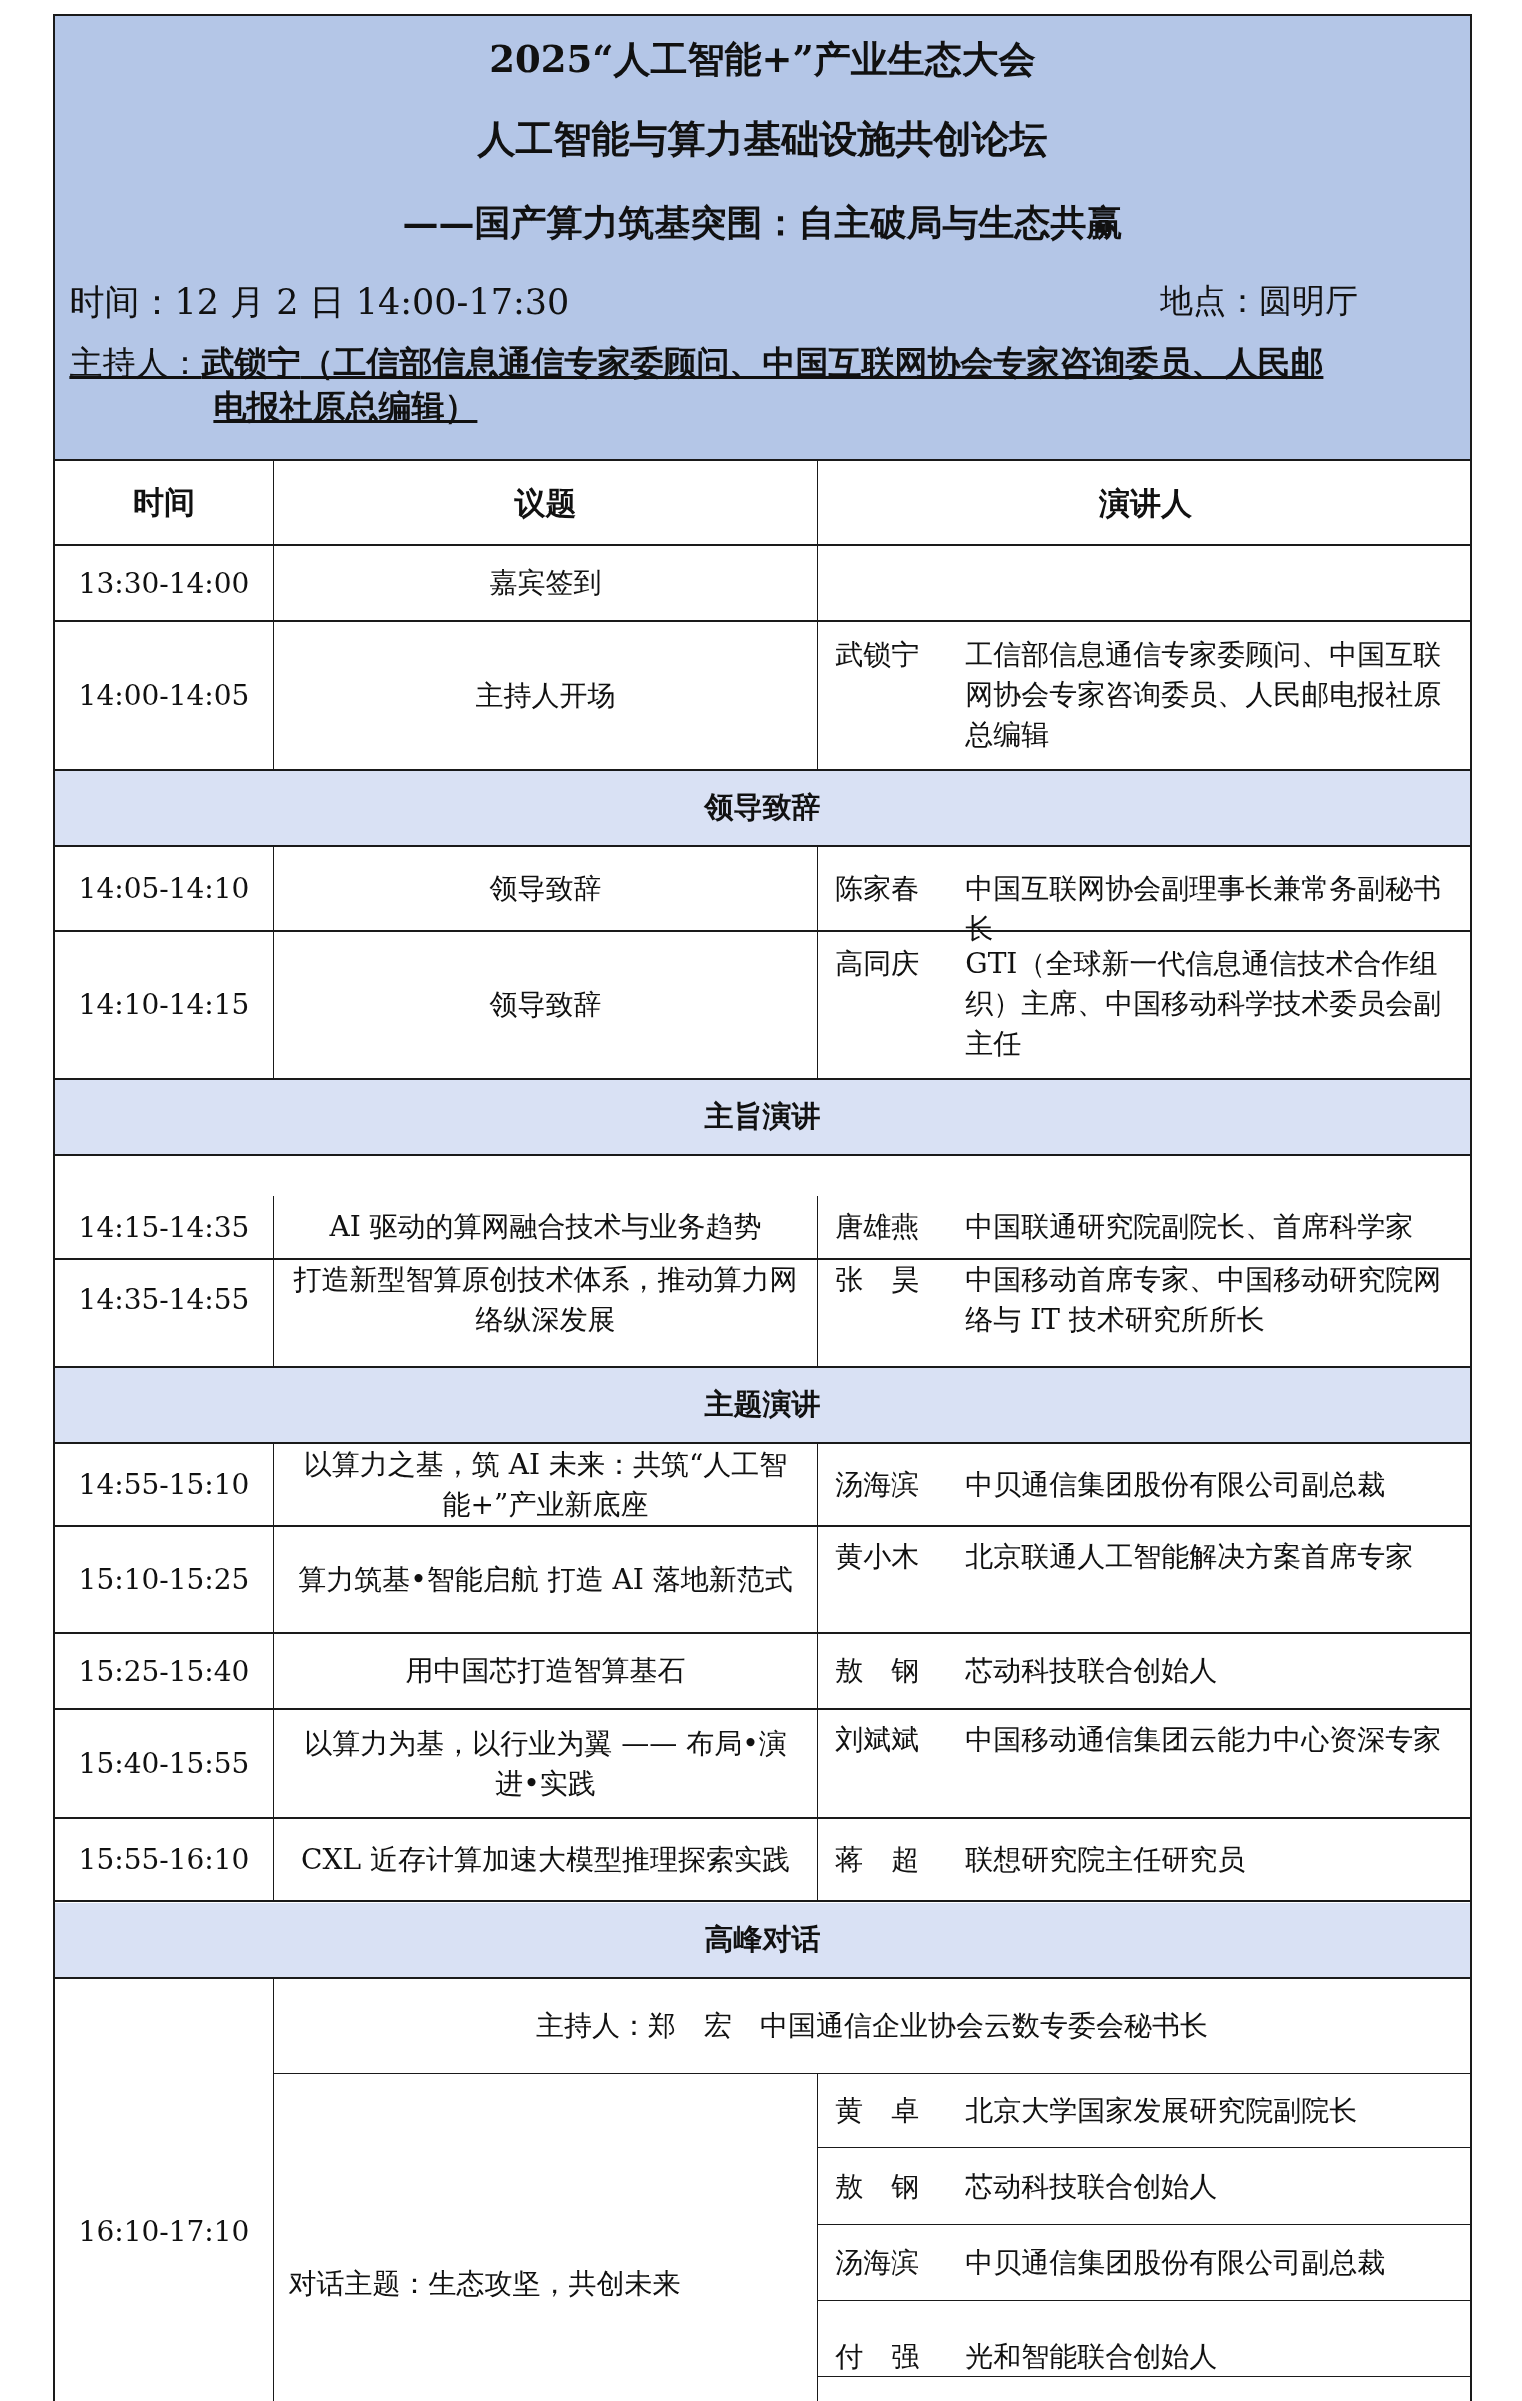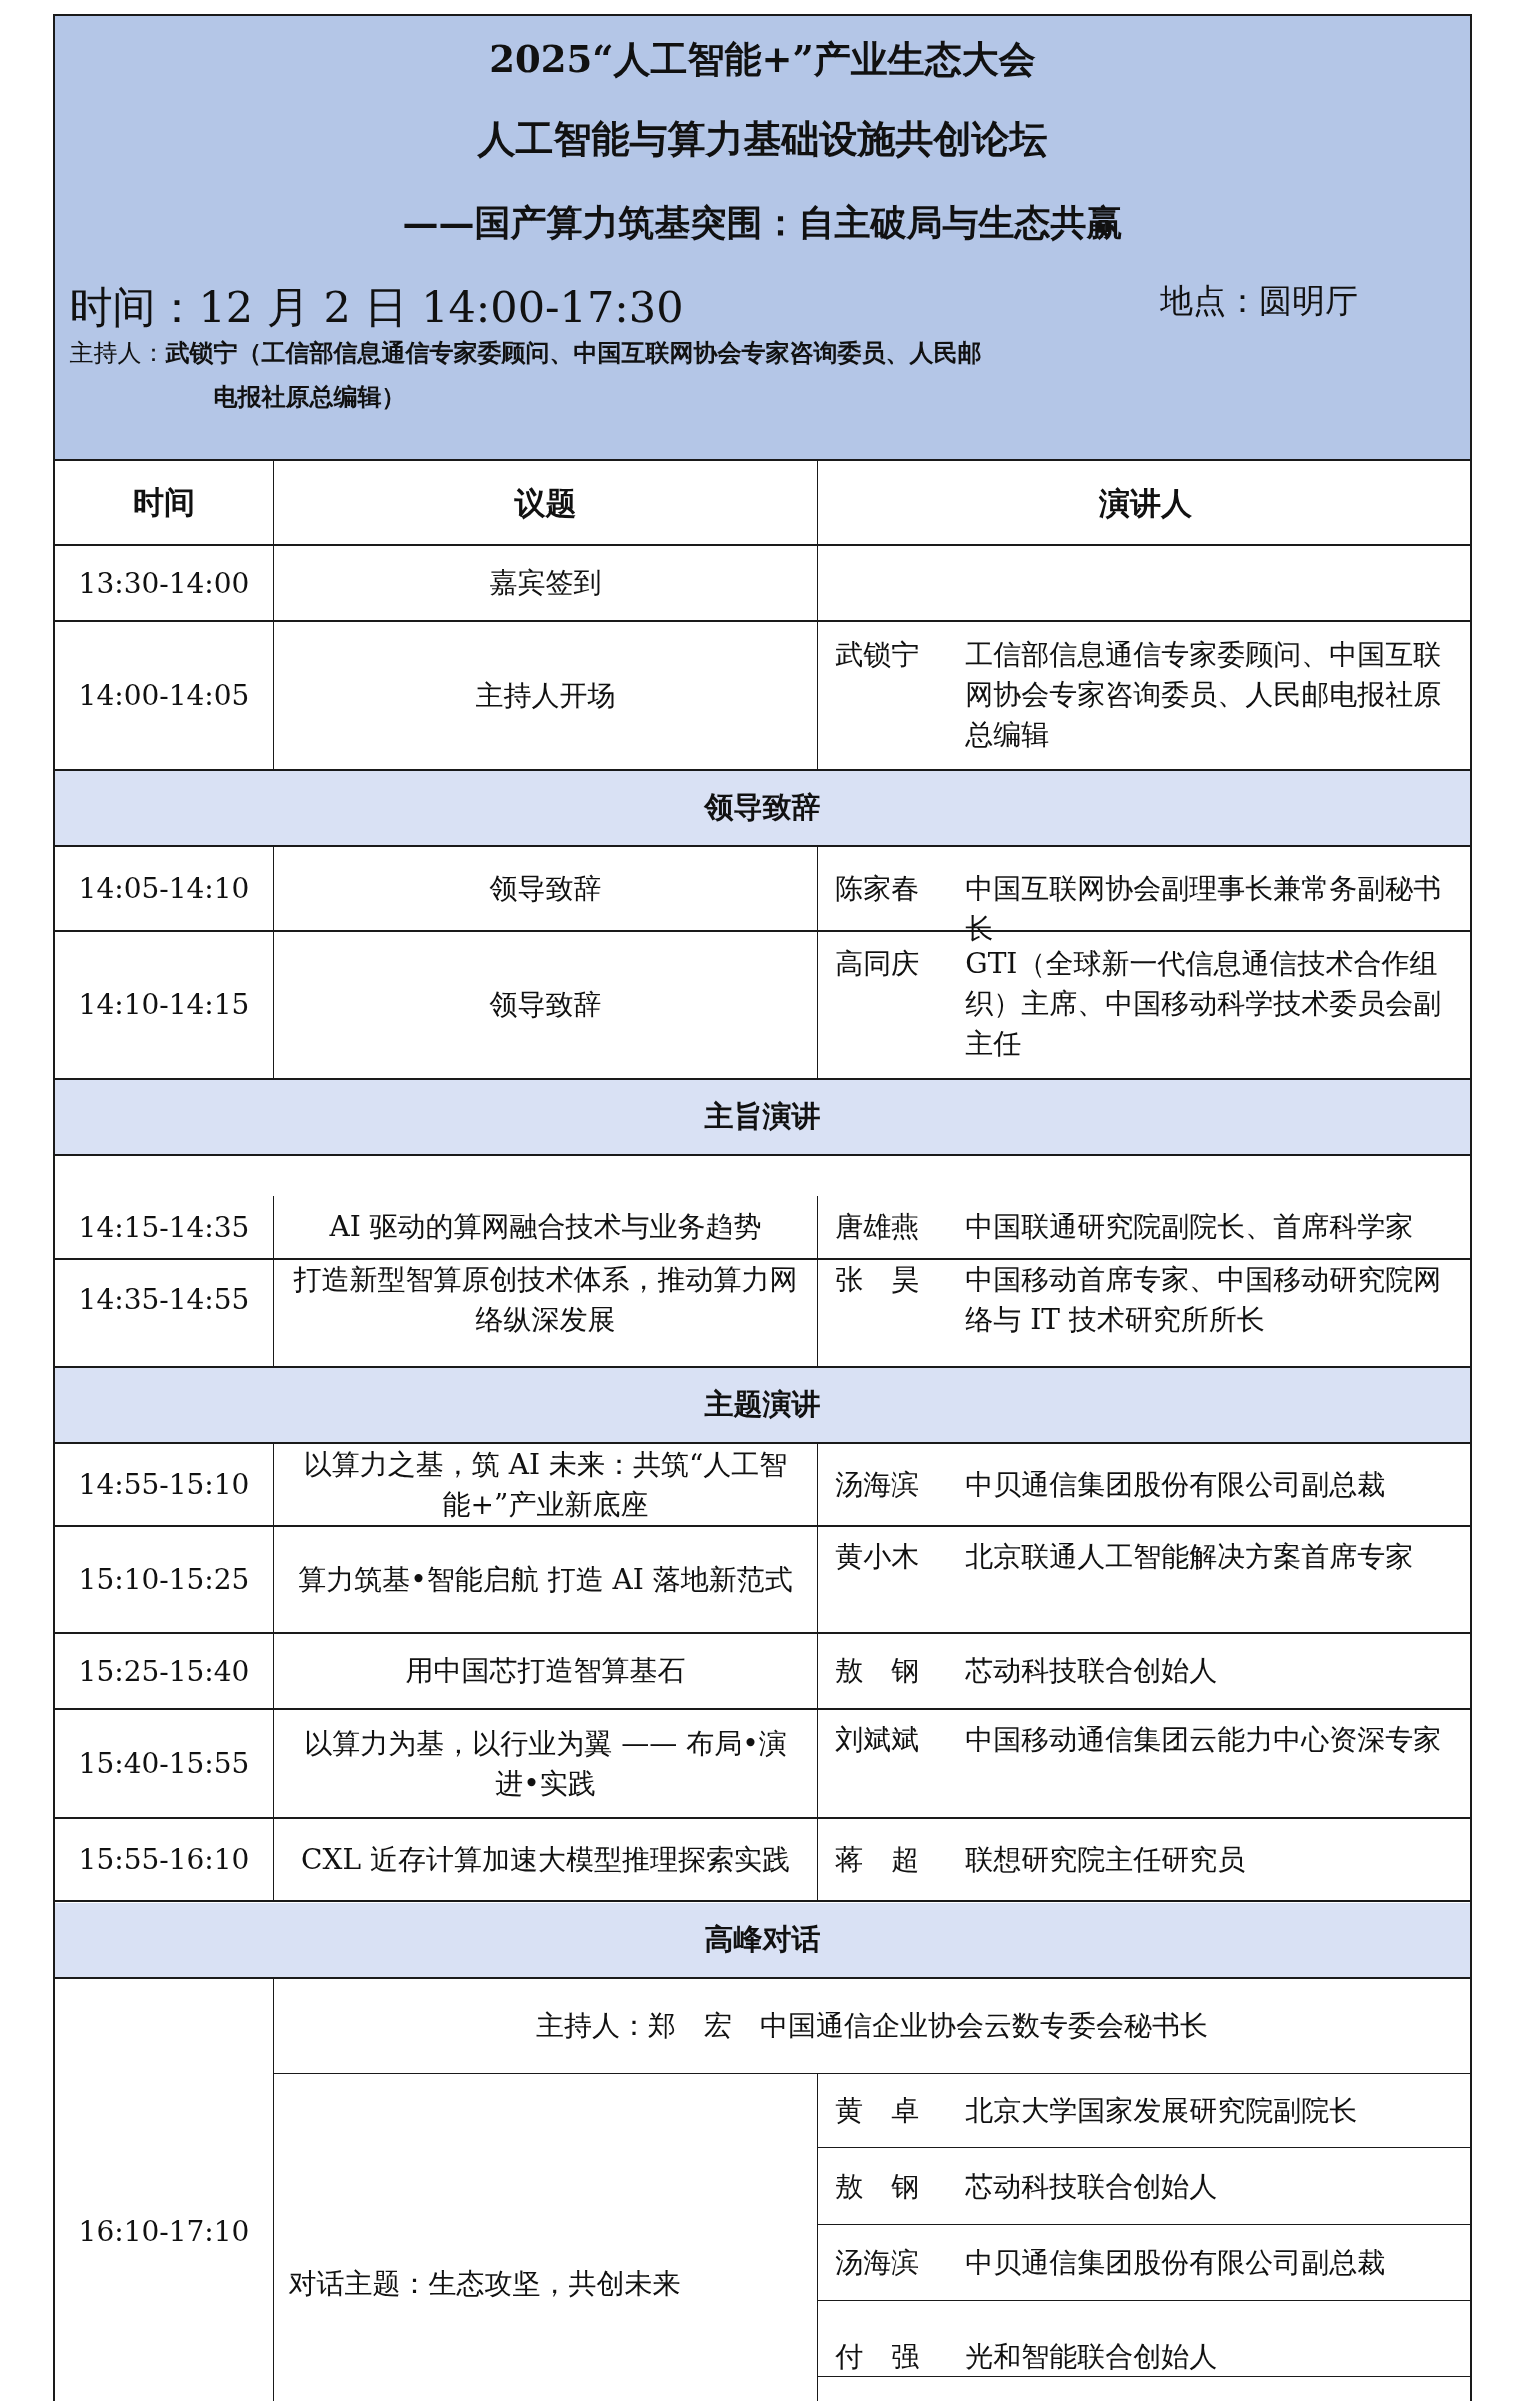--- a/index.html
+++ b/index.html
@@ -6,23 +6,23 @@
   body{width:1523px;height:2708px;position:relative;overflow:hidden;
        font-family:"DejaVu Serif","Liberation Serif",serif;color:#111;}
   .sheet{position:absolute;left:53px;top:14px;width:1419px;height:2691px;
          border:2.4px solid #1a1a1a;box-sizing:border-box;}
   .hdr{position:absolute;left:0;top:0;width:100%;height:445px;background:#b4c6e7;
        border-bottom:2.4px solid #1a1a1a;box-sizing:border-box;}
   .t1,.t2,.t3{position:absolute;left:0;width:100%;text-align:center;font-weight:bold;}
   .t1{top:19px;font-size:37px;}
   .t2{top:98px;font-size:38px;}
   .t3{top:183px;font-size:36px;}
-  .meta-l{position:absolute;left:14.4px;top:263px;font-size:43px;}
+  .meta-l{position:absolute;left:14.4px;top:263px;font-size:35px;}
   .meta-r{position:absolute;left:1105px;top:263px;font-size:33px;}
-  .host{position:absolute;left:14.4px;top:315px;width:1383px;font-size:24px;line-height:44px;}
+  .host{position:absolute;left:14.4px;top:325px;width:1383px;font-size:33px;line-height:44px;text-decoration:underline;}
   .host .lbl{font-weight:normal;}
   .host .name{font-weight:bold;}
   .host .desc{font-weight:bold;}
   .host .l2{display:block;padding-left:144px;font-weight:bold;}
 
   .row{position:absolute;left:0;width:100%;box-sizing:border-box;border-bottom:2.4px solid #1a1a1a;}
   .sec{background:#d9e1f4;display:flex;align-items:center;justify-content:center;
        font-size:29px;font-weight:bold;}
   .cell{position:absolute;top:0;bottom:0;box-sizing:border-box;display:flex;align-items:center;}
   .c1{left:0;width:219px;border-right:1.9px solid #1a1a1a;justify-content:center;font-size:28px;}

